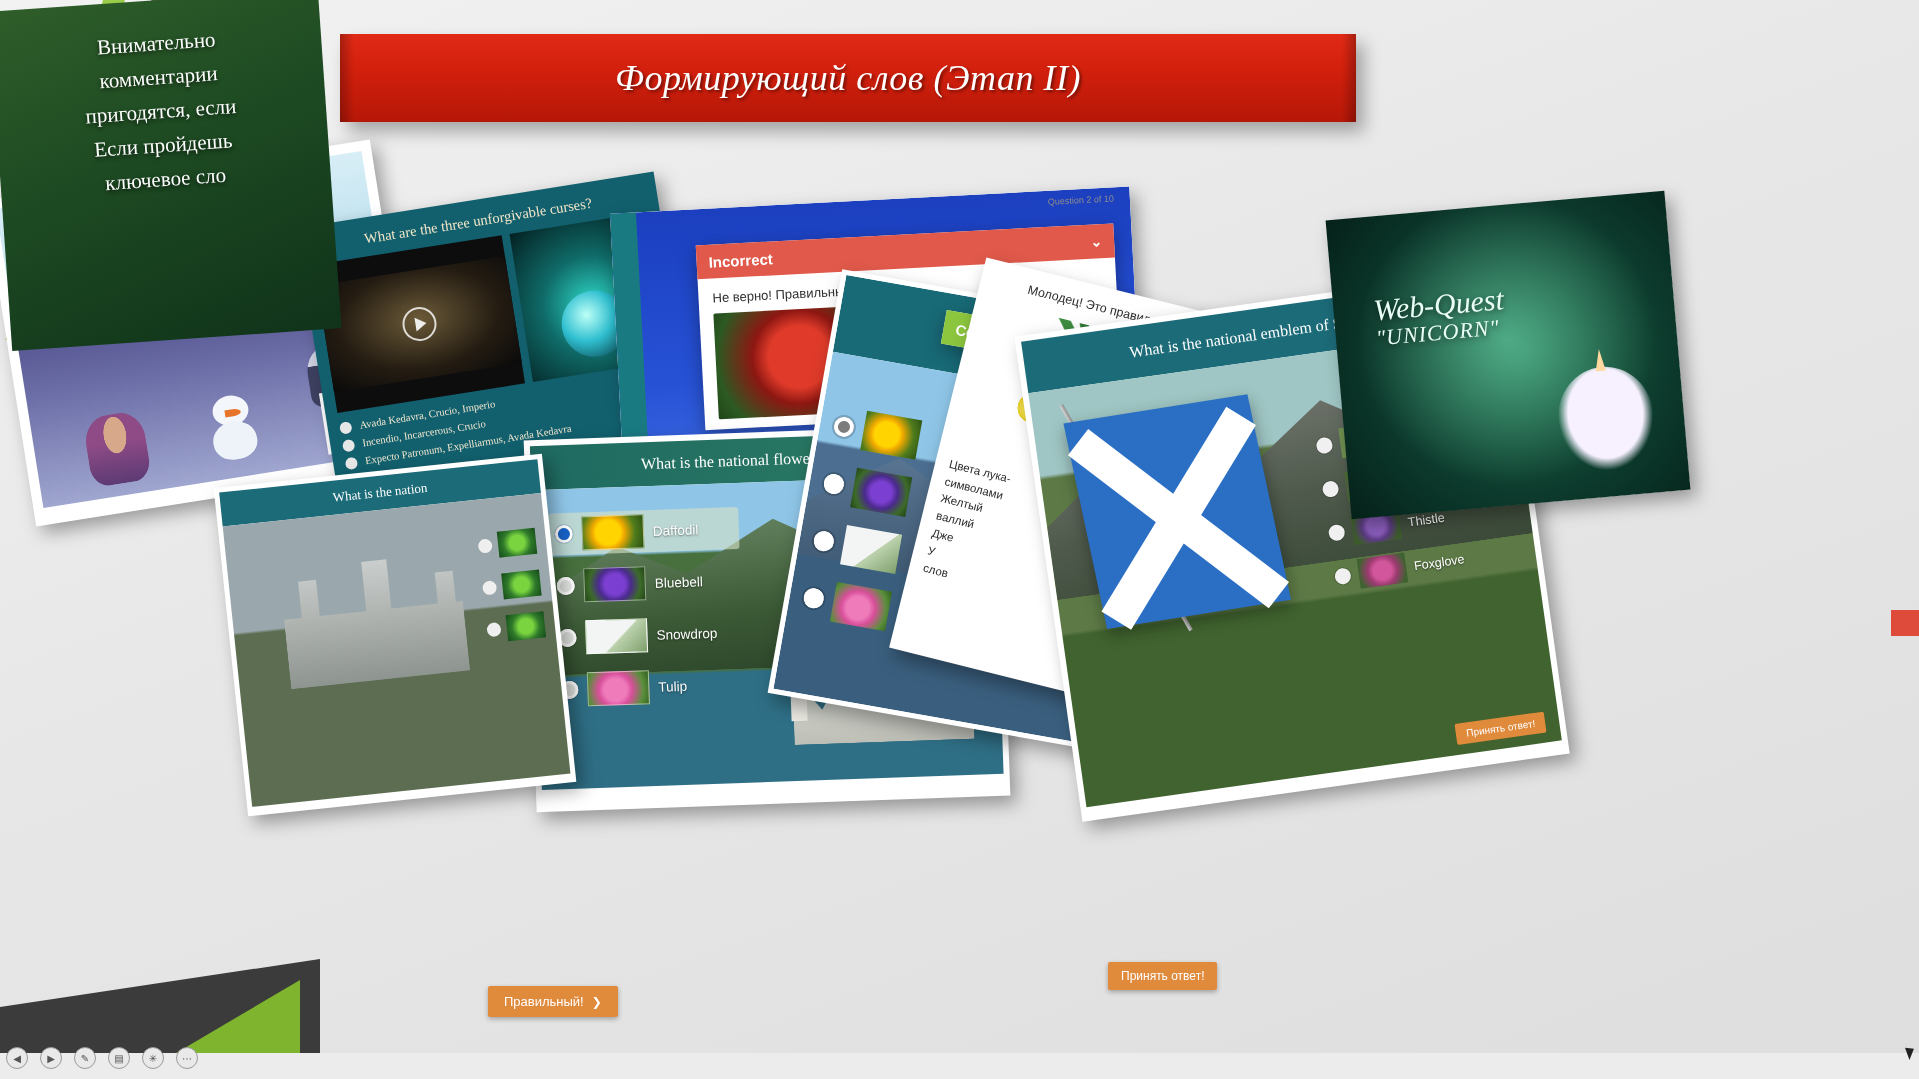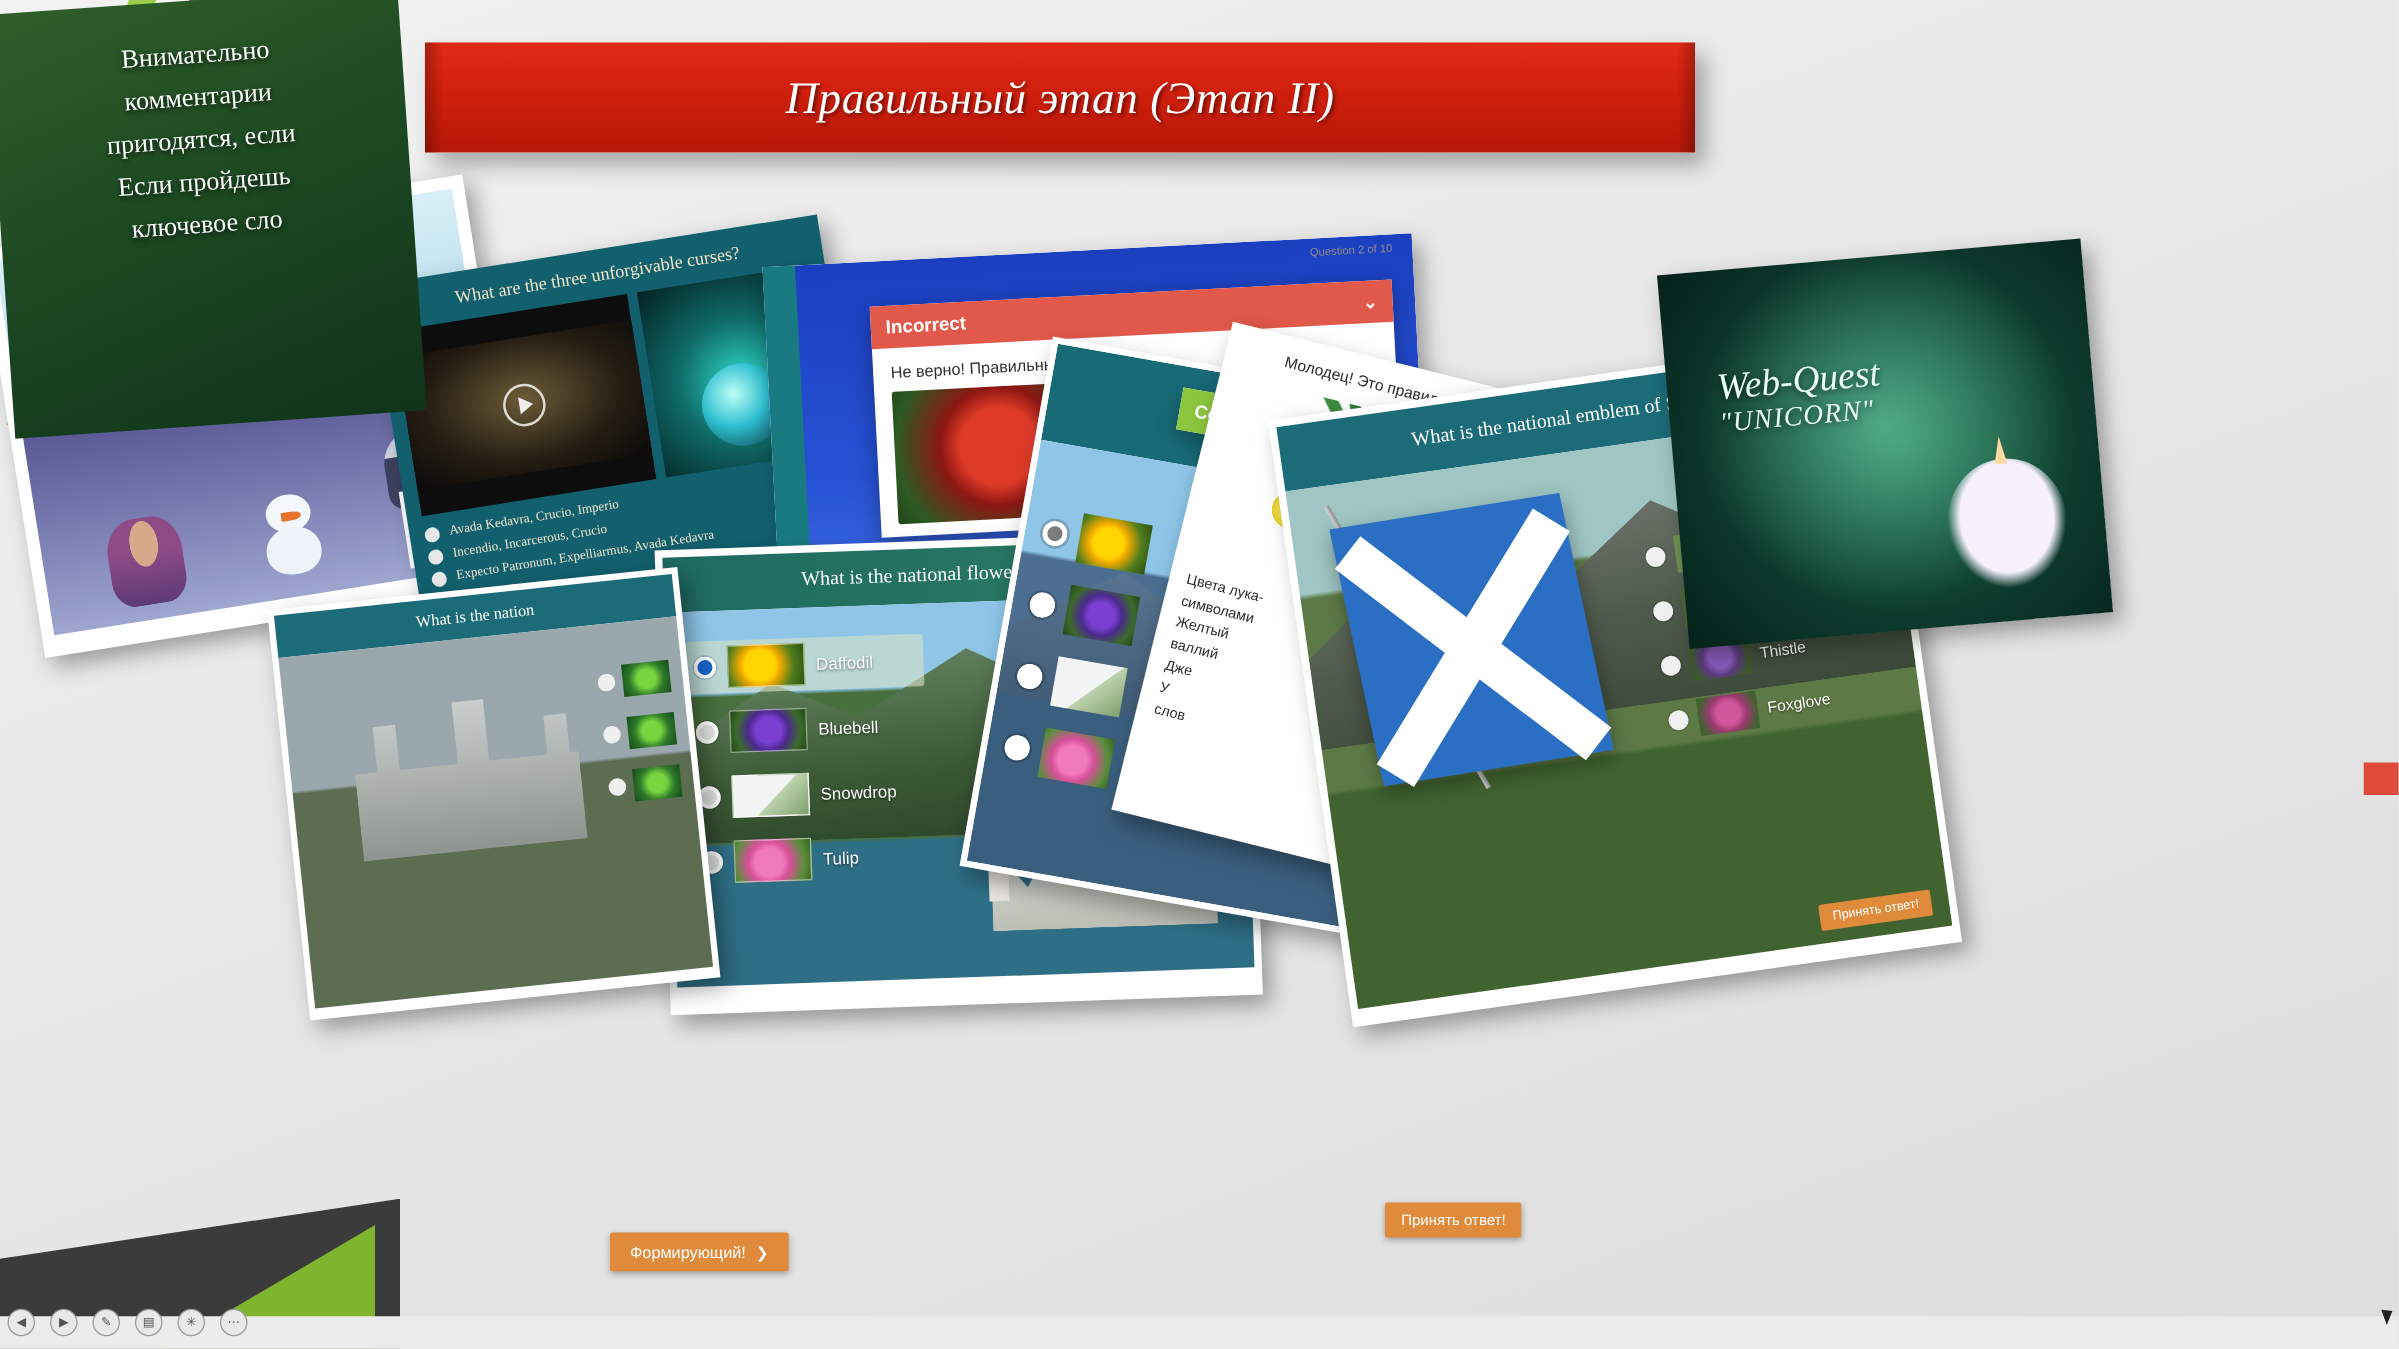--- a/index.html
+++ b/index.html
@@ -379,21 +379,21 @@
 <div class="bg-stripe-dark"></div>
 <div class="bg-stripe-green"></div>
 <div class="bg-bottom-dark"></div>
 <div class="bg-bottom-green"></div>
 <div class="bg-bottom-bar"></div>
 
 <div class="badge-circle">
   <span>2</span>
 </div>
 <div class="title-bar">
-  <span class="title-text">Правильный этап (Этап II)</span>
+  <span class="title-text">Формирующий слов (Этап II)</span>
 </div>
 
 <div class="card" id="card-frozen">
   <div class="frozen-head">
     <div class="frozen-head-txt">Напиши вторую пословицу, чтобы пройти на следующий уровень!</div>
   </div>
   <div class="frozen-sub">Перейдите по QR-code (или нажми на Олафа) чтобы выполнить quiz</div>
   <div class="frozen-img">
     <div class="frozen-input"></div>
     <div class="anna"></div>
@@ -603,21 +603,21 @@
   <div class="uni-title">
     <span>Web-Quest</span>
     <small>"UNICORN"</small>
   </div>
   <div class="unicorn"></div>
 </div>
 
 <div class="red-tab"></div>
 
 <div class="btn-continue">
-  <span>Формирующий!</span>
+  <span>Правильный!</span>
   <span class="arrow">❯</span>
 </div>
 <div class="btn-accept2">Принять ответ!</div>
 
 <div class="toolbar">
   <div class="tb-btn">
     <span>◀</span>
   </div>
   <div class="tb-btn">
     <span>▶</span>

